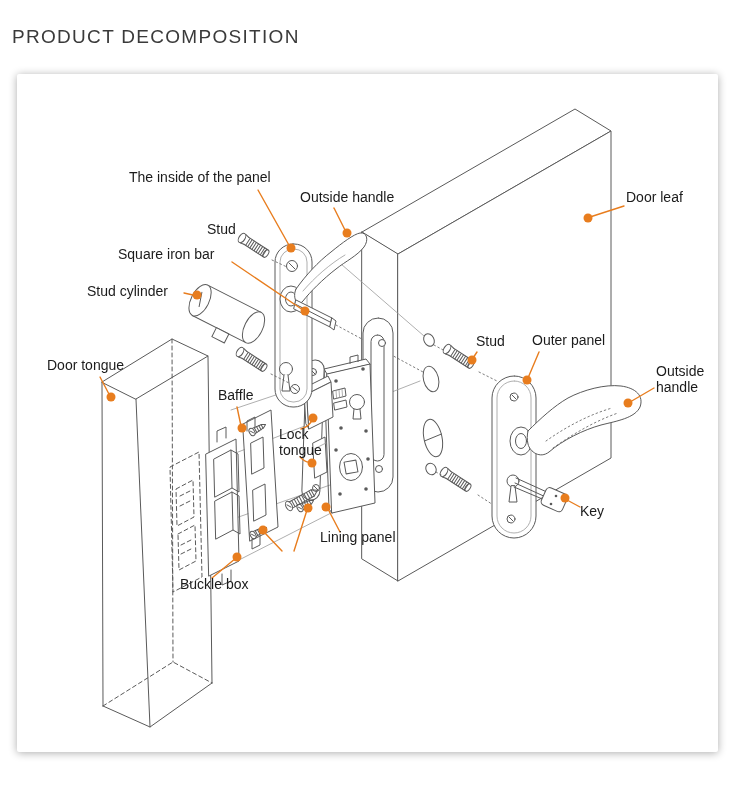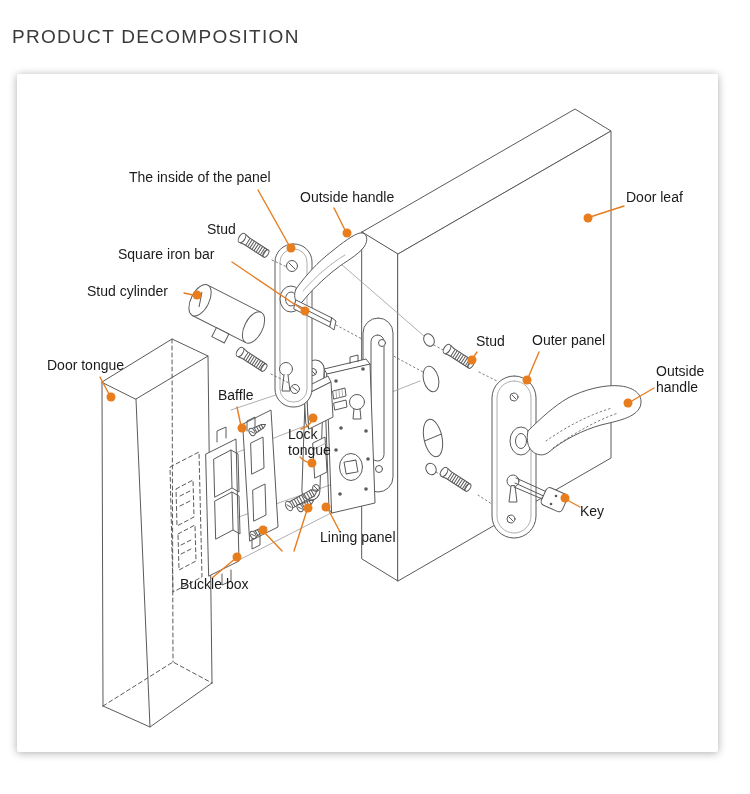--- a/index.html
+++ b/index.html
@@ -282,21 +282,21 @@
   </svg>
 
   <div class="lbl" style="left:129px;top:169px">The inside of the panel</div>
   <div class="lbl" style="left:300px;top:189px">Outside handle</div>
   <div class="lbl" style="left:626px;top:189px">Door leaf</div>
   <div class="lbl" style="left:207px;top:221px">Stud</div>
   <div class="lbl" style="left:118px;top:246px">Square iron bar</div>
   <div class="lbl" style="left:87px;top:283px">Stud cylinder</div>
   <div class="lbl" style="left:47px;top:357px">Door tongue</div>
   <div class="lbl" style="left:218px;top:387px">Baffle</div>
-  <div class="lbl" style="left:288px;top:426px">Lock
+  <div class="lbl" style="left:279px;top:426px">Lock
 tongue</div>
   <div class="lbl" style="left:476px;top:333px">Stud</div>
   <div class="lbl" style="left:532px;top:332px">Outer panel</div>
   <div class="lbl" style="left:656px;top:363px">Outside
 handle</div>
   <div class="lbl" style="left:580px;top:503px">Key</div>
   <div class="lbl" style="left:320px;top:529px">Lining panel</div>
   <div class="lbl" style="left:180px;top:576px">Buckle box</div>
 
 </div>

